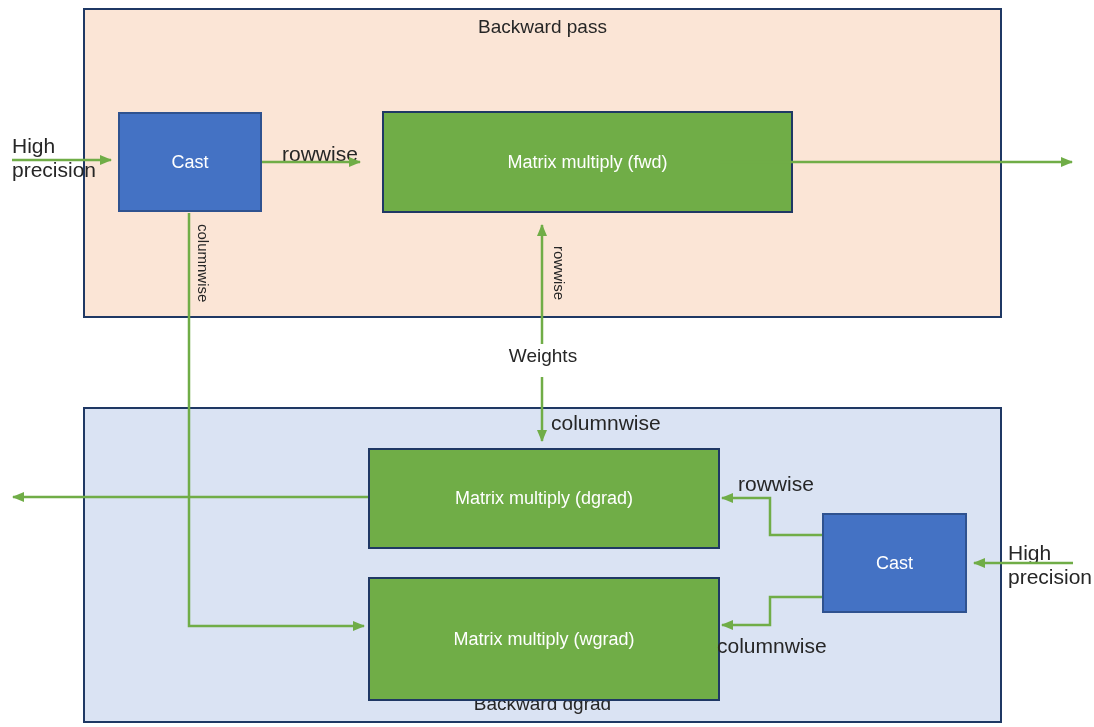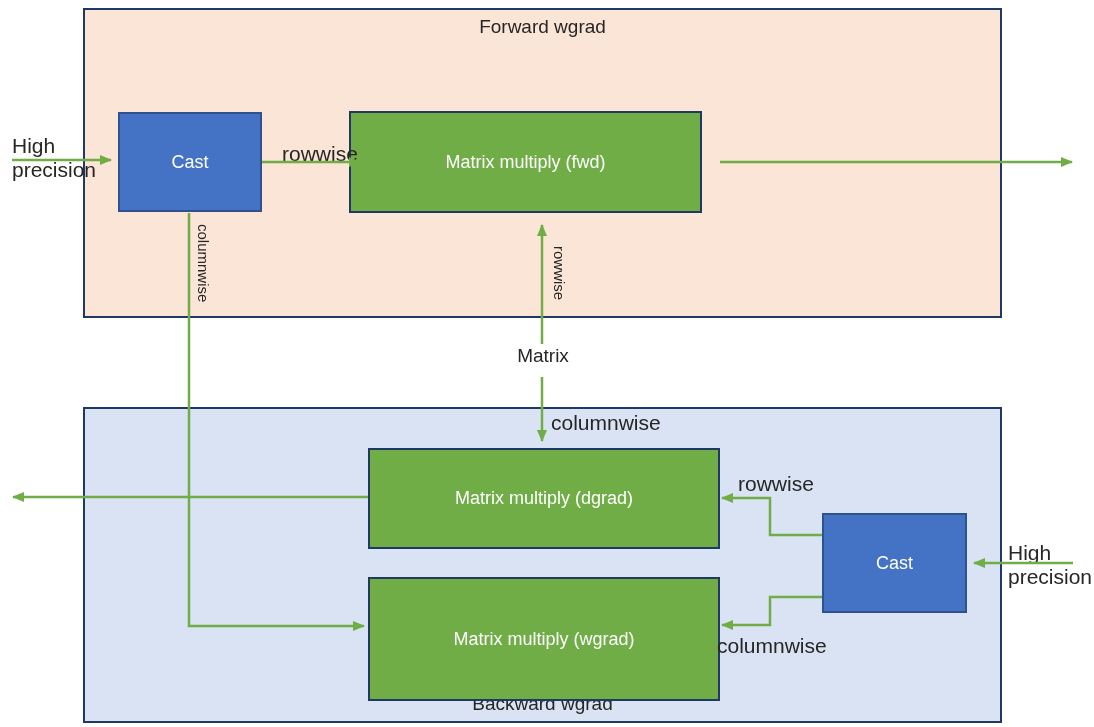--- a/index.html
+++ b/index.html
@@ -19,21 +19,21 @@
   .pass-title{position:absolute;left:0;right:0;text-align:center;font-size:19px;color:var(--label-text);}
   .pass-title.top{top:6px;}
   .pass-title.bottom{bottom:6px;}
   .node{
     position:absolute;box-sizing:border-box;display:flex;align-items:center;justify-content:center;
     color:var(--box-text);font-size:18px;z-index:2;text-align:center;
   }
   .cast-box{background:var(--cast-fill);border:2px solid var(--cast-border);}
   .matmul-box{background:var(--matmul-fill);border:2px solid var(--matmul-border);}
   .cast-fwd{left:118px;top:112px;width:144px;height:100px;}
-  .mm-fwd{left:349px;top:111px;width:353px;height:102px;}
+  .mm-fwd{left:382px;top:111px;width:411px;height:102px;}
   .mm-dgrad{left:368px;top:448px;width:352px;height:101px;}
   .mm-wgrad{left:368px;top:577px;width:352px;height:124px;}
   .cast-bwd{left:822px;top:513px;width:145px;height:100px;}
   .lbl{position:absolute;font-size:21px;line-height:1.2;color:var(--label-text);z-index:3;white-space:nowrap;}
   .lbl.wrap{white-space:normal;line-height:24px;}
   .hp-left{left:12px;top:134px;width:78px;}
   .hp-right{left:1008px;top:541px;width:80px;}
   .rowwise-fwd{left:282px;top:141px;}
   .weights-lbl{left:470px;top:345px;width:146px;text-align:center;font-size:19px;}
   .cw-weights{left:551px;top:410px;}
@@ -46,38 +46,38 @@
   svg.arrows{position:absolute;left:0;top:0;z-index:4;pointer-events:none;}
   .arrow{stroke:var(--arrow);stroke-width:2.5;fill:none;}
   .ah{fill:var(--arrow);}
 </style>
 </head>
 <body>
 
 <div class="canvas">
 
   <div class="container-box forward">
-    <div class="pass-title top">Forward wgrad</div>
+    <div class="pass-title top">Backward pass</div>
   </div>
 
   <div class="container-box backward">
-    <div class="pass-title bottom">Backward wgrad</div>
+    <div class="pass-title bottom">Backward dgrad</div>
   </div>
 
   <div class="node cast-box cast-fwd">Cast</div>
   <div class="node matmul-box mm-fwd">Matrix multiply (fwd)</div>
   <div class="node matmul-box mm-dgrad">Matrix multiply (dgrad)</div>
   <div class="node matmul-box mm-wgrad">Matrix multiply (wgrad)</div>
   <div class="node cast-box cast-bwd">Cast</div>
 
   <div class="lbl wrap hp-left">High precision</div>
   <div class="lbl rowwise-fwd">rowwise</div>
   <div class="vlabel cw-cast-fwd">columnwise</div>
   <div class="vlabel rw-weights">rowwise</div>
-  <div class="lbl weights-lbl">Matrix</div>
+  <div class="lbl weights-lbl">Weights</div>
   <div class="lbl cw-weights">columnwise</div>
   <div class="lbl rowwise-bwd">rowwise</div>
   <div class="lbl cw-bwd">columnwise</div>
   <div class="lbl wrap hp-right">High precision</div>
 
   <svg class="arrows" width="1094" height="727" viewBox="0 0 1094 727">
     <defs>
       <marker id="ah" markerUnits="userSpaceOnUse" markerWidth="12" markerHeight="10" refX="11" refY="5" orient="auto">
         <path class="ah" d="M0,0 L12,5 L0,10 Z"></path>
       </marker>

